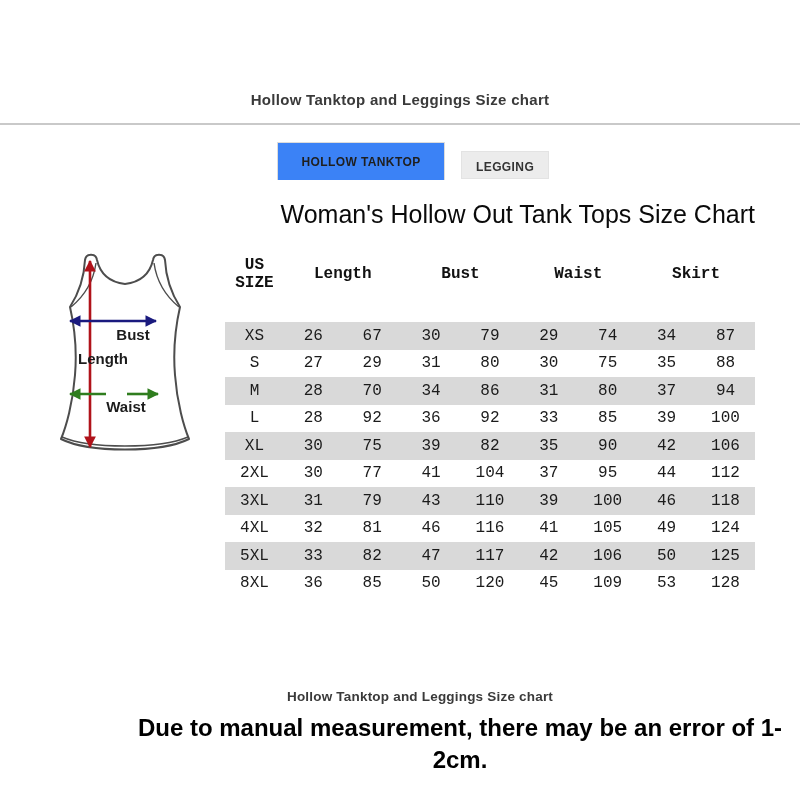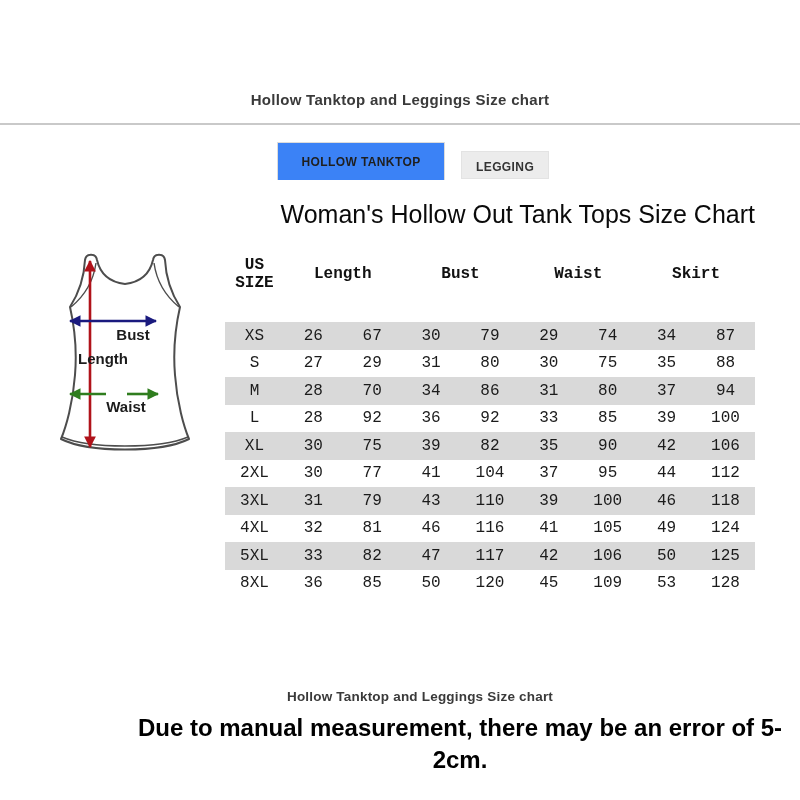--- a/index.html
+++ b/index.html
@@ -234,15 +234,15 @@
             <td>109</td>
             <td>53</td>
             <td>128</td>
           </tr>
         </tbody>
     </table>
   </div>
 
   <div class="footer-caption">Hollow Tanktop and Leggings Size chart</div>
 
-  <div class="disclaimer">Due to manual measurement, there may be an error of 5-2cm.</div>
+  <div class="disclaimer">Due to manual measurement, there may be an error of 1-2cm.</div>
 
 </div>
 
 </body></html>

